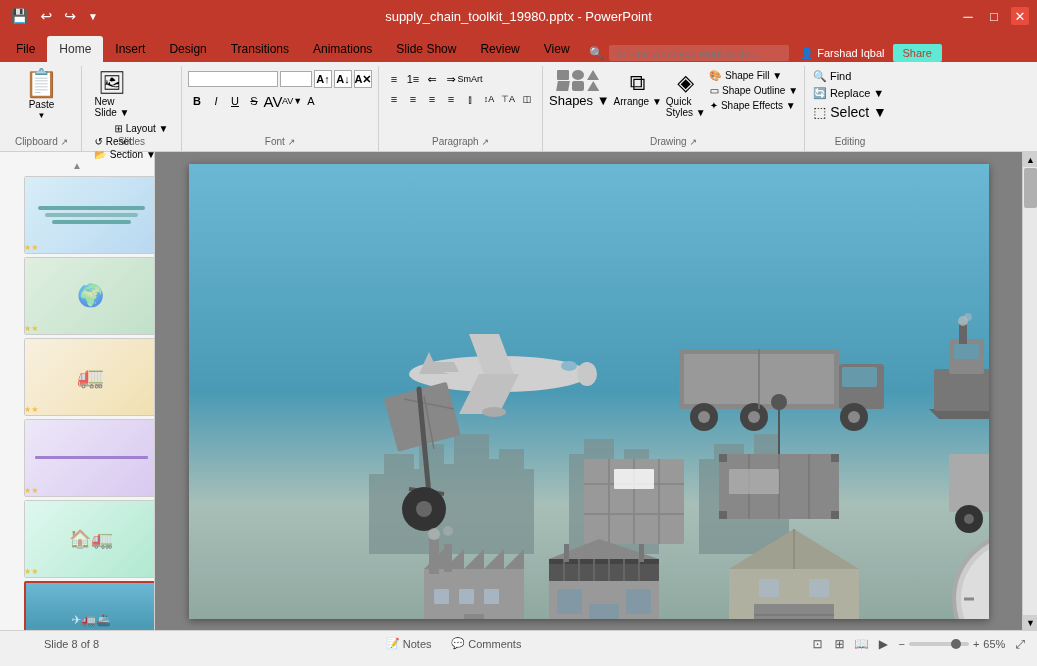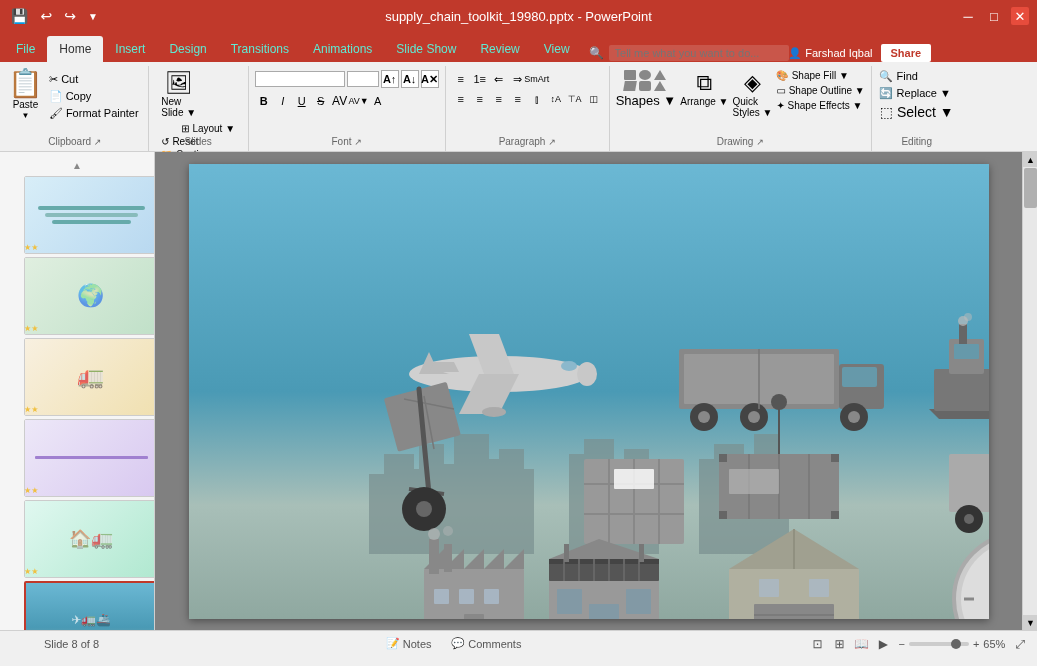--- a/index.html
+++ b/index.html
@@ -28,21 +28,21 @@
       height: 30px;
       background: #c0392b;
       display: flex;
       align-items: flex-end;
       padding-left: 4px;
     }
     .ribbon-tab {
       padding: 4px 12px;
       font-size: 12px;
       cursor: pointer;
-      color: #5eead4;
+      color: #000000;
       border-radius: 3px 3px 0 0;
       height: 26px;
       display: flex;
       align-items: center;
     }
     .ribbon-tab.active {
       background: #f0f0f0;
       color: #333;
     }
 
@@ -226,38 +226,33 @@
   <div class="ribbon-tab">Insert</div>
   <div class="ribbon-tab">Design</div>
   <div class="ribbon-tab">Transitions</div>
   <div class="ribbon-tab">Animations</div>
   <div class="ribbon-tab">Slide Show</div>
   <div class="ribbon-tab">Review</div>
   <div class="ribbon-tab">View</div>
   <div style="flex:1; display:flex; align-items:center; padding: 0 8px;">
     <span style="font-size:12px; color:white; margin-right:4px;">🔍</span>
     <input type="text" placeholder="Tell me what you want to do..." style="border: none; background: rgba(255, 255, 255, 0.15); color: white; font-size: 11px; padding: 2px 6px; border-radius: 2px; width: 180px; outline: none;">
-    <span style="color:white; font-size:11px;">👤 Farshad Iqbal</span>
-    <button style="margin-left:8px; background:#ffffff; color:#c0392b; border:none; padding:3px 10px; font-size:11px; border-radius:2px; cursor:pointer; font-weight:bold;">Share</button>
+    <span style="margin-left:12px; color:white; font-size:11px;">👤 Farshad Iqbal</span>
+    <button style="margin-left:8px; background:#5eead4; color:#c0392b; border:none; padding:3px 10px; font-size:11px; border-radius:2px; cursor:pointer; font-weight:normal;">Share</button>
   </div>
 </div>
 
 <div id="ribbon">
 
   <div class="ribbon-group" style="min-width:80px;">
     <div class="ribbon-group-content" style="flex-direction:row; align-items:flex-start;">
       <div style="display:flex; flex-direction:column; align-items:center; cursor:pointer;">
         <span style="font-size:28px; line-height:1;">📋</span>
         <span style="font-size:10px; margin-top:1px;">Paste</span>
         <span style="font-size:8px; margin-top:1px;">▼</span>
-      </div>
-      <div style="display:flex; flex-direction:column; gap:2px; margin-top:2px;">
-        <div class="edit-btn-lg" style="font-size:11px; padding:1px 3px;">✂ Cut</div>
-        <div class="edit-btn-lg" style="font-size:11px; padding:1px 3px;">📄 Copy</div>
-        <div class="edit-btn-lg" style="font-size:11px; padding:1px 3px;">🖌 Format Painter</div>
       </div>
     </div>
     <div class="ribbon-group-label">Clipboard <span style="font-size:9px;">↗</span></div>
   </div>
 
   <div class="ribbon-group" style="min-width:100px;">
     <div class="ribbon-group-content" style="flex-direction:column; align-items:flex-start; gap:1px;">
       <div style="display:flex; flex-direction:column; align-items:center; cursor:pointer;">
         <span style="font-size:22px;">🖼</span>
         <span style="font-size:10px;">New<br>Slide ▼</span>
@@ -278,21 +273,21 @@
         <input type="text" class="font-size-box" value="" style="width: 32px; font-size: 11px; border: 1px solid rgb(170, 170, 170); padding: 1px 3px;">
         <div class="font-btn">A↑</div>
         <div class="font-btn">A↓</div>
         <div class="font-btn">A✕</div>
       </div>
       <div class="rb-row">
         <div class="rb-sm" style="font-weight:bold;">B</div>
         <div class="rb-sm" style="font-style:italic;">I</div>
         <div class="rb-sm" style="text-decoration:underline;">U</div>
         <div class="rb-sm" style="text-decoration:line-through;">S</div>
-        <div class="rb-sm" style="font-size:12px;">AV</div>
+        <div class="rb-sm" style="font-size:15px;">AV</div>
         <div class="rb-sm" style="font-size:9px;">AV▼</div>
         <div class="rb-sm">A</div>
       </div>
     </div>
     <div class="ribbon-group-label">Font <span style="font-size:9px;">↗</span></div>
   </div>
 
   <div class="ribbon-group" style="min-width:140px;">
     <div class="ribbon-group-content" style="flex-direction:column; gap:2px;">
       <div class="rb-row">

